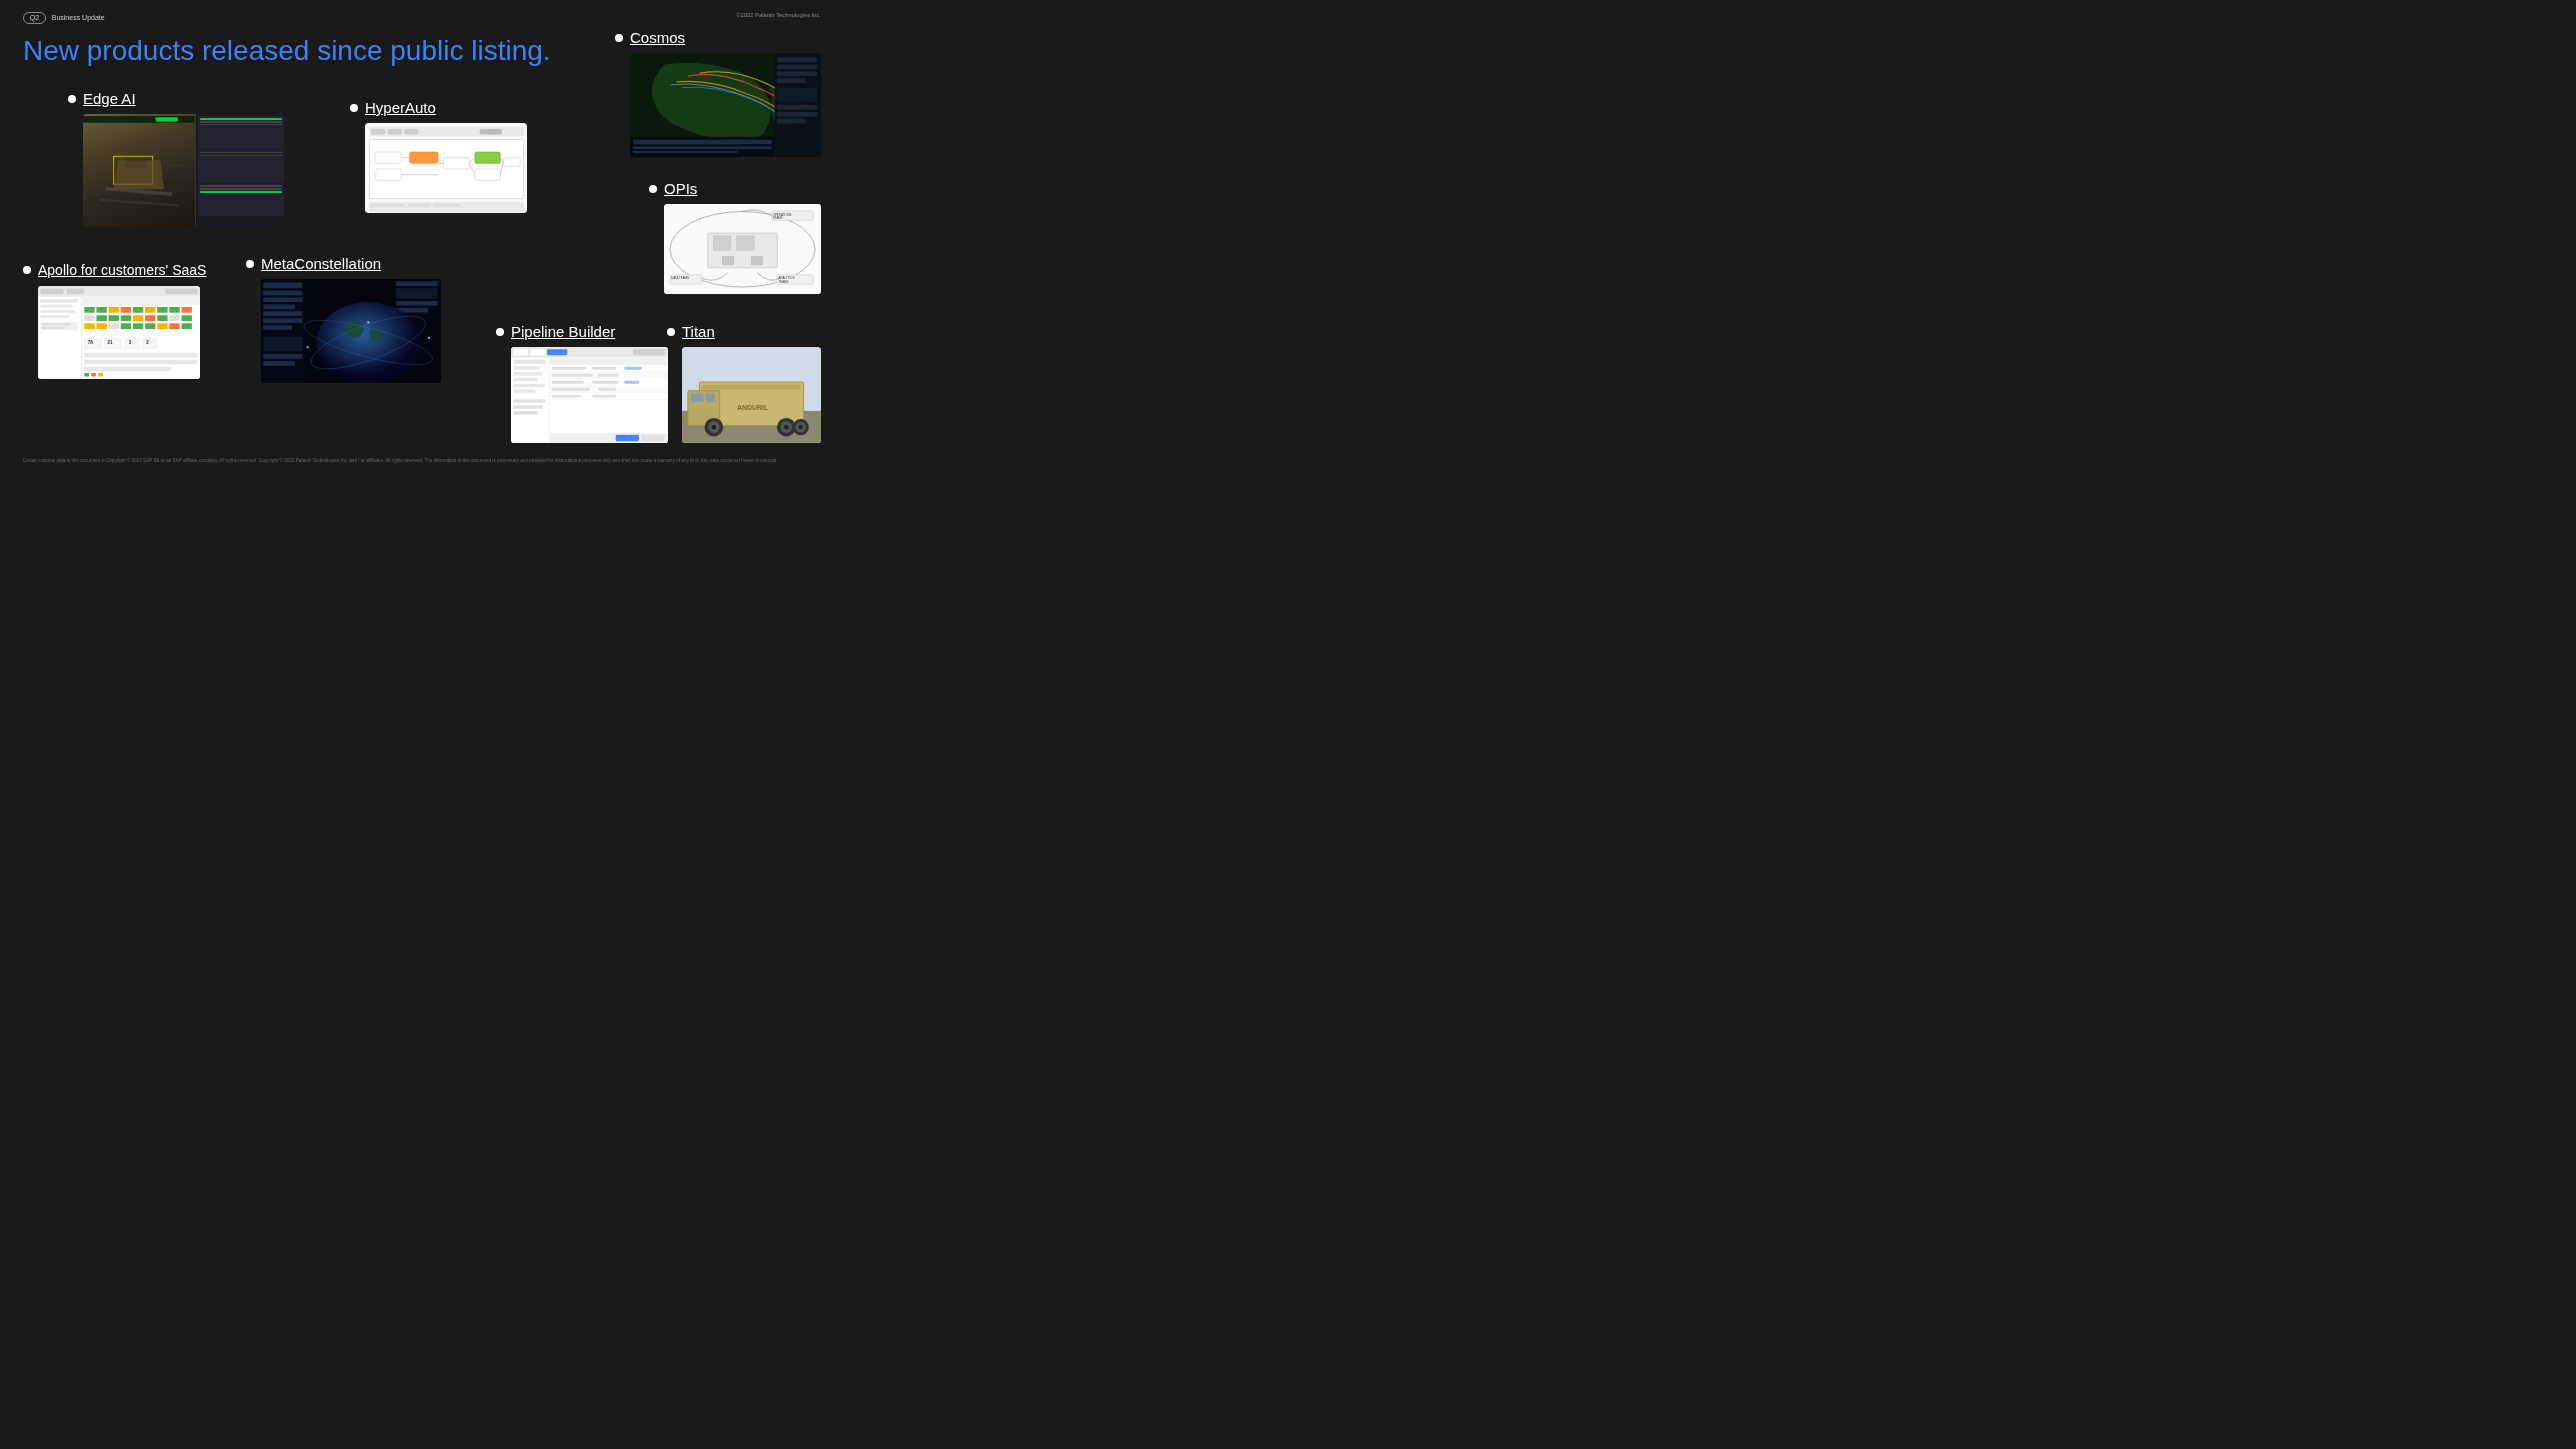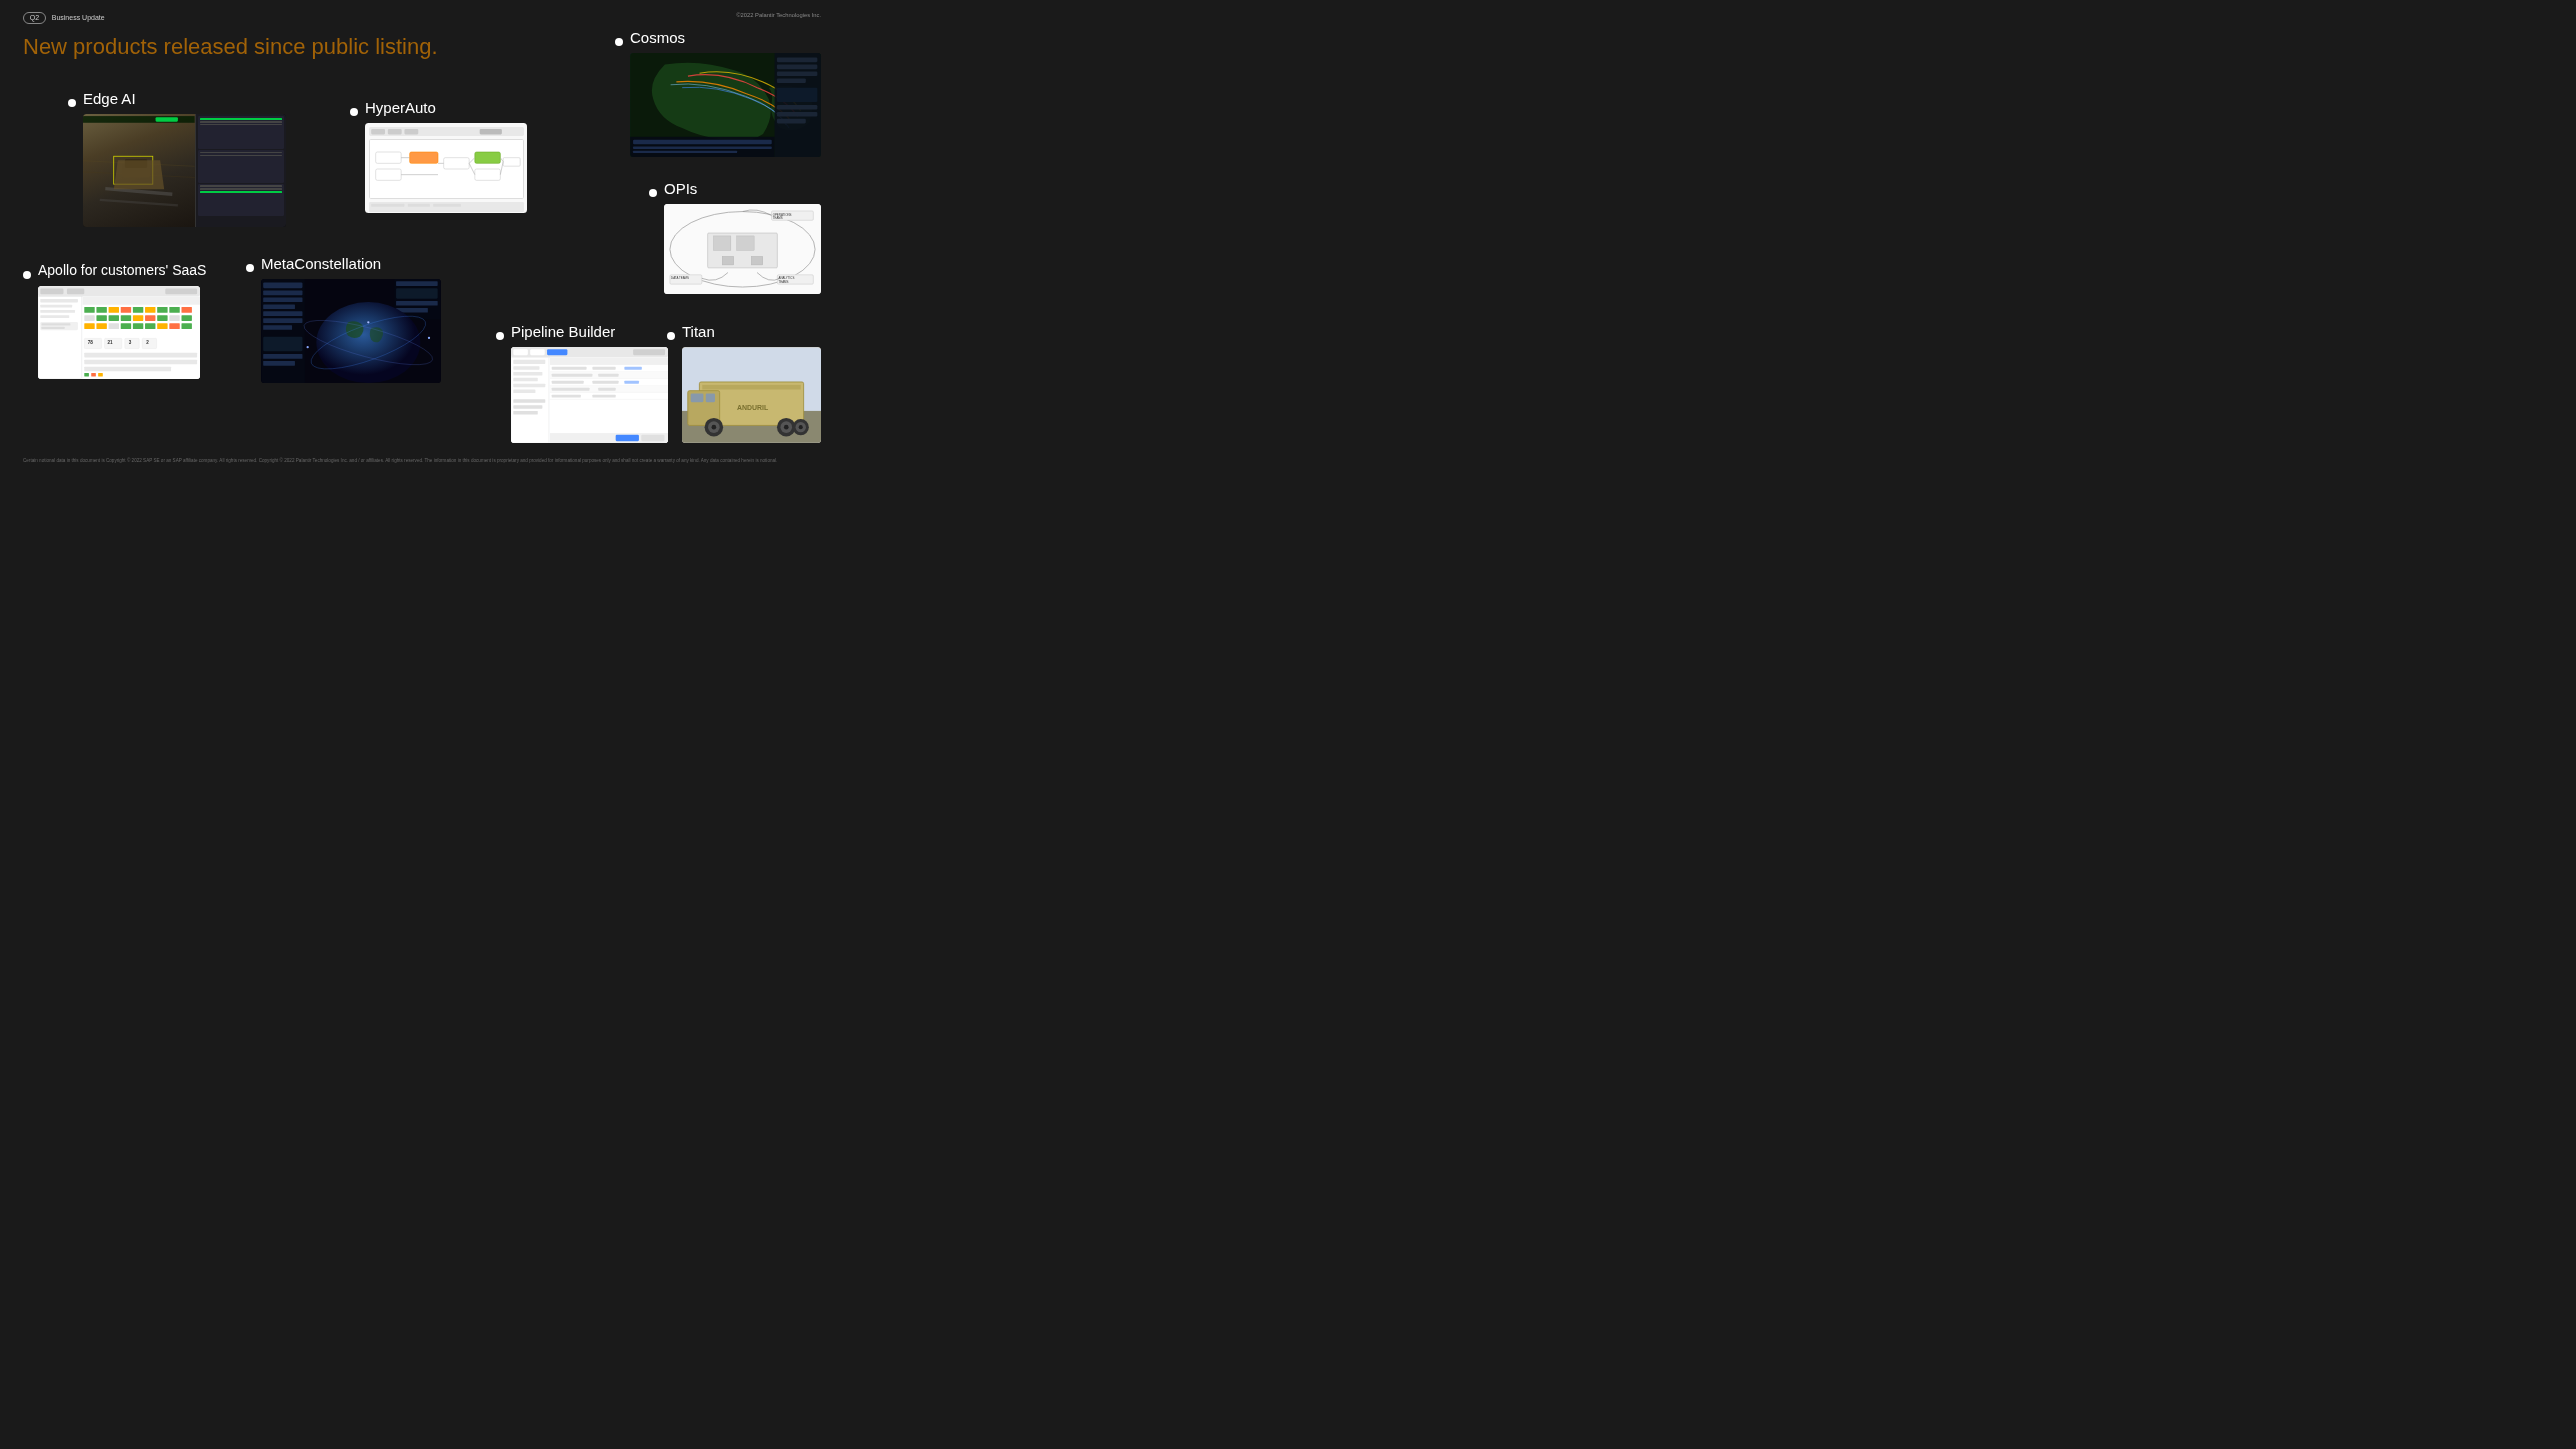--- a/index.html
+++ b/index.html
@@ -42,23 +42,23 @@
     .copyright {
       position: absolute;
       top: 11.6px;
       right: 23px;
       font-size: 5.8px;
       color: #888;
     }
 
     
     .page-title {
-      font-size: 22px;
+      font-size: 28px;
       font-weight: 400;
-      color: #a16207;
+      color: #3b82f6;
       margin-bottom: 17.4px;
       line-height: 1.2;
     }
     .dot {
       width: 8px;
       height: 8px;
       border-radius: 50%;
       background: #ffffff;
       margin-right: 7px;
       flex-shrink: 0;
@@ -226,22 +226,23 @@
       height: 96px;
       background: #c0b090;
       border-radius: 3.5px;
       overflow: hidden;
       margin-left: 15px;
       position: relative;
     }
 
     .product-title-row {
       display: flex;
-      align-items: flex-end;
+      align-items: center;
       margin-bottom: 7px;
+      text-decoration: underline;
     }
 
     
     .cosmos-section {
       position: absolute;
       top: 29px;
       right: 23px;
     }
 
     

